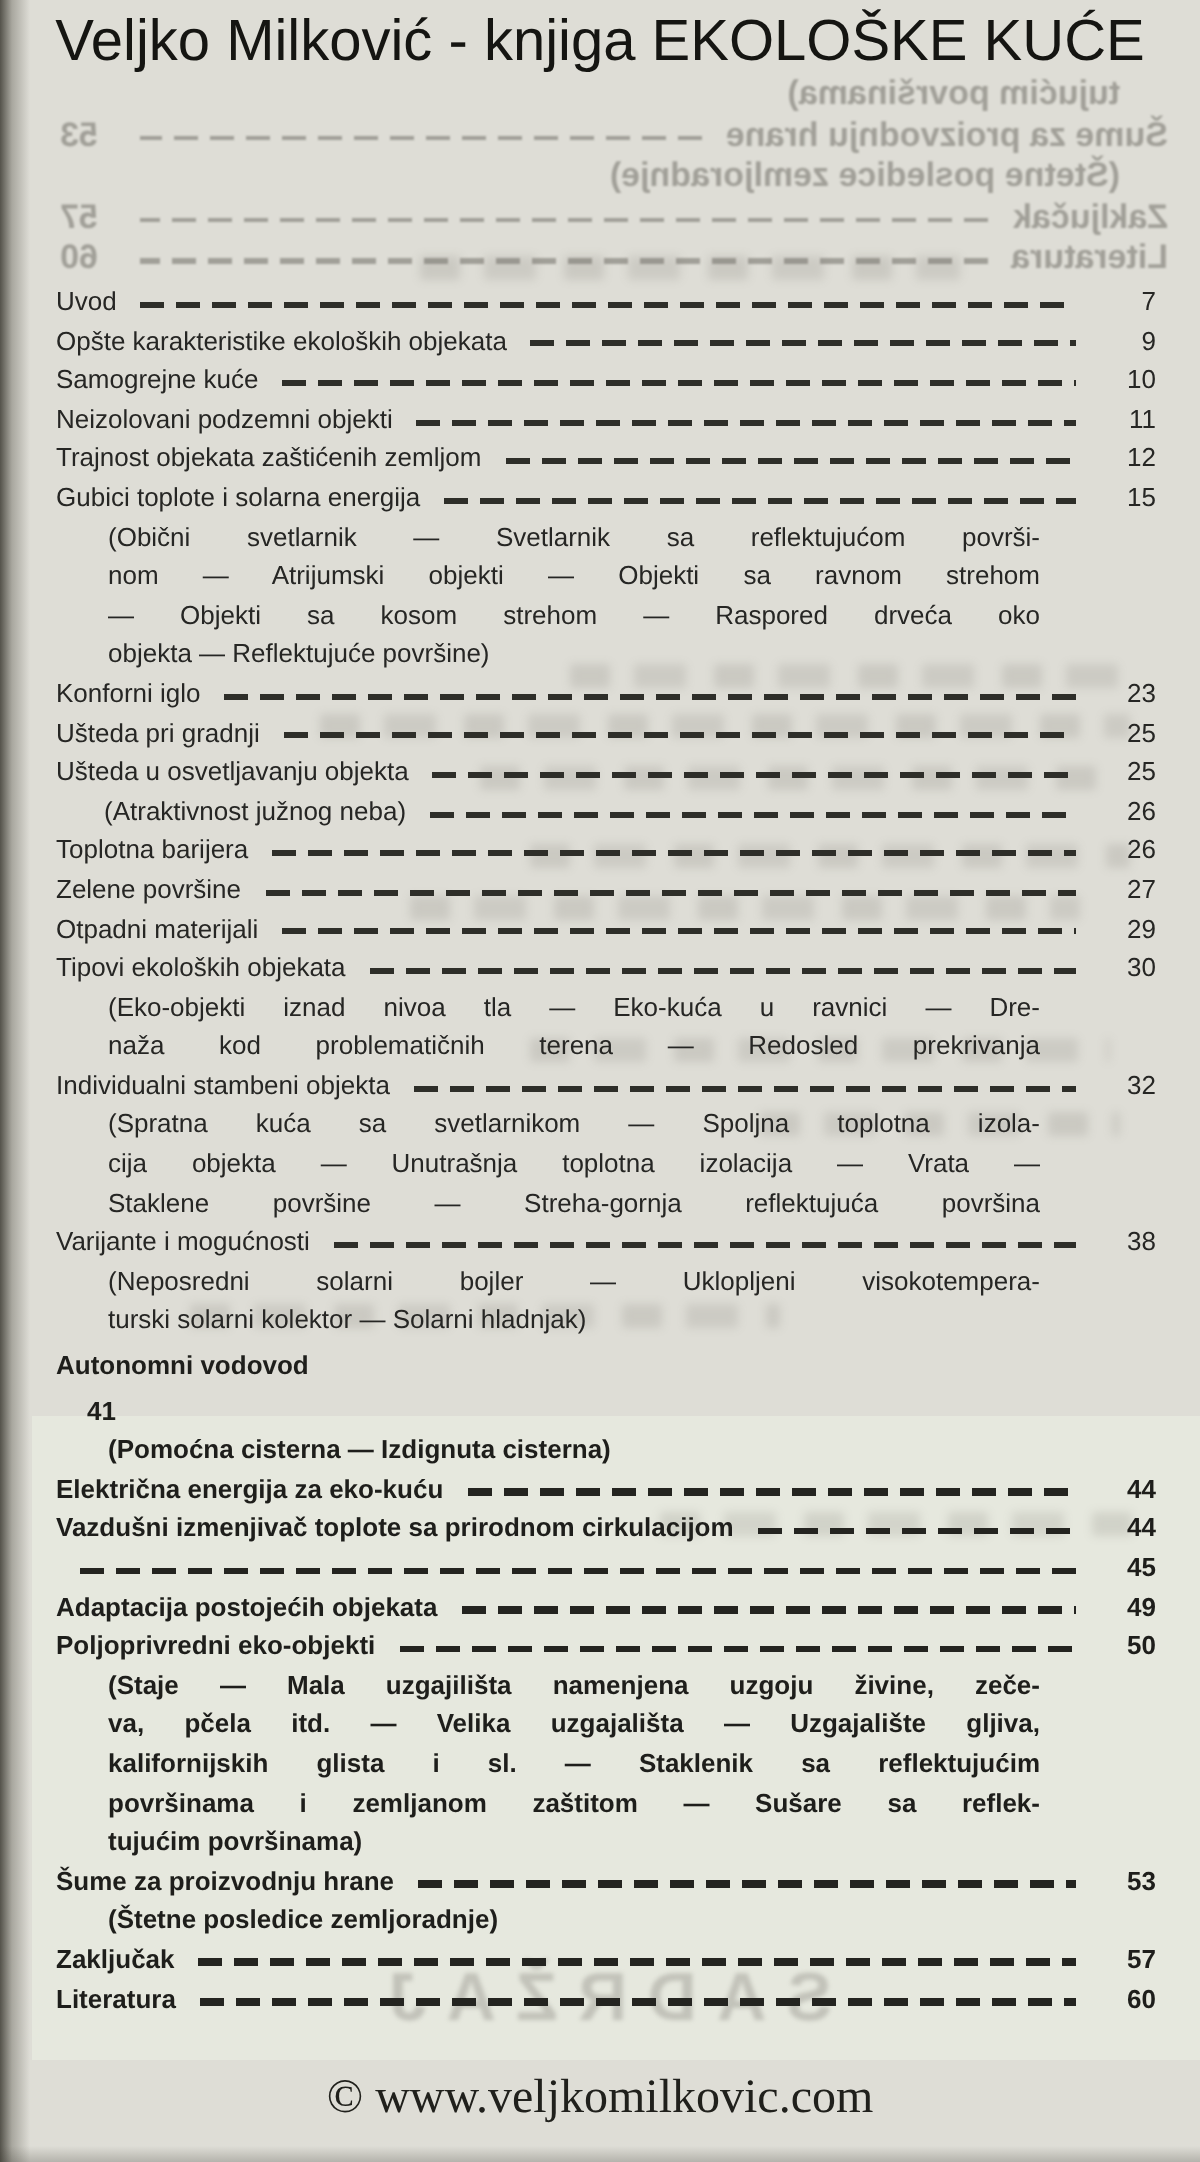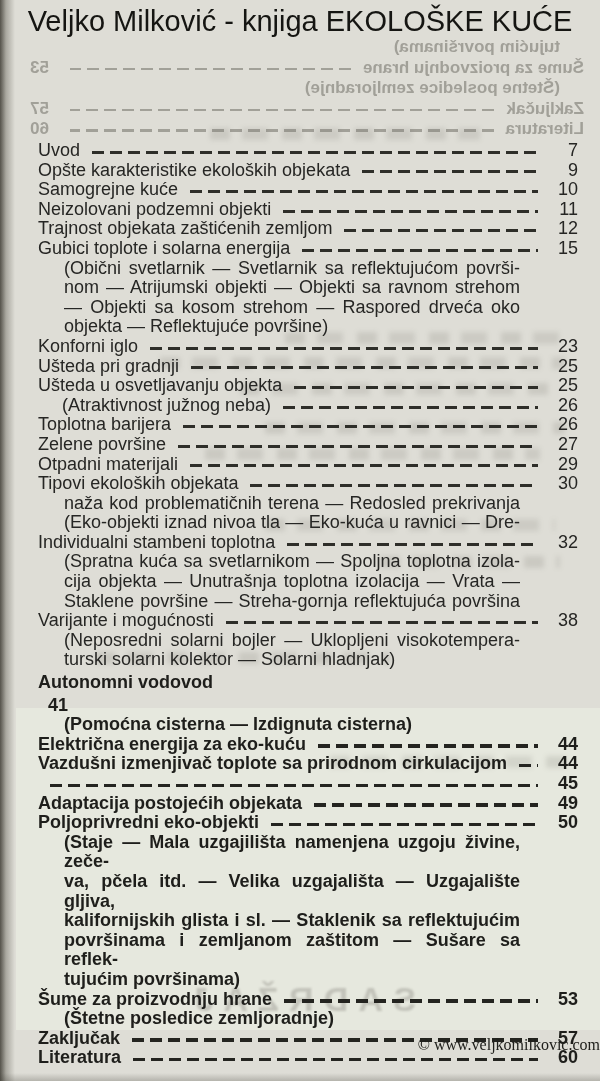--- a/index.html
+++ b/index.html
@@ -11,41 +11,41 @@
   .band{position:absolute;left:16px;right:0;top:708px;height:322px;background:var(--band,#e6e8de);z-index:0;}
   .book-header{
     position:absolute;top:5px;left:0;right:0;text-align:center;z-index:2;
     font-family:Liberation Sans, sans-serif;font-size:29px;color:#151512;white-space:nowrap;
   }
   .page-title{
     position:absolute;top:47px;left:0;right:0;text-align:center;z-index:2;
     font-size:37px;font-weight:700;letter-spacing:0.34em;padding-left:0.34em;color:#282824;
   }
   .toc{
-    position:absolute;top:141px;left:38px;right:22px;z-index:2;
-    font-size:18px;line-height:19.6px;color:var(--text,#262624);
+    position:absolute;top:141px;left:28px;right:22px;z-index:2;
+    font-size:13px;line-height:19.6px;color:var(--text,#262624);
   }
   .row{display:flex;align-items:baseline;}
   .row .label{white-space:nowrap;}
   .leader{
     flex:1;height:3px;align-self:center;margin:3px 10px 0 12px;min-width:14px;
     background:repeating-linear-gradient(to right,currentColor 0 12px,transparent 12px 18px);
     color:#2e2e29;
   }
   .pagenum{min-width:30px;text-align:right;}
   .row.indent1{padding-left:24px;}
   .note{margin:0 58px 0 26px;}
   .note .nl{text-align:justify;}
   .note .nl.jl{text-align-last:justify;}
   .bold{font-weight:700;color:#1e1e1b;}
   .bold .leader{height:3.5px;color:#242420;}
   .section-start{margin-top:3px;flex-direction:column;}
   .footer{
-    position:absolute;top:1036px;left:0;right:0;text-align:right;z-index:2;
-    font-family:"Liberation Serif",serif;font-size:16px;color:#20201c;
+    position:absolute;top:1036px;left:0;right:0;text-align:center;z-index:2;
+    font-family:"Liberation Serif",serif;font-size:24px;color:#20201c;
   }
   
   .ghost-top{
     position:absolute;top:37px;left:30px;right:16px;z-index:1;
     transform:scaleX(-1);
     font-weight:700;font-size:17px;line-height:20.5px;
     color:rgba(106,104,96,0.52);filter:blur(0.6px);
   }
   .ghost-top .leader{height:2.5px;color:rgba(106,104,96,0.52);margin-top:2px;}
   .ghost-bottom{
@@ -194,25 +194,25 @@
         <span class="label">Otpadni materijali</span>
         <span class="leader"></span>
         <span class="pagenum">29</span>
       </div>
       <div class="row">
         <span class="label">Tipovi ekoloških objekata</span>
         <span class="leader"></span>
         <span class="pagenum">30</span>
       </div>
       <div class="note">
+        <div class="nl jl">(Eko-objekti iznad nivoa tla — Eko-kuća u ravnici — Dre-</div>
         <div class="nl jl">naža kod problematičnih terena — Redosled prekrivanja</div>
-        <div class="nl jl">(Eko-objekti iznad nivoa tla — Eko-kuća u ravnici — Dre-</div>
-      </div>
-      <div class="row">
-        <span class="label">Individualni stambeni toplotna</span>
+      </div>
+      <div class="row">
+        <span class="label">Individualni stambeni objekta</span>
         <span class="leader"></span>
         <span class="pagenum">32</span>
       </div>
       <div class="note">
         <div class="nl jl">(Spratna kuća sa svetlarnikom — Spoljna toplotna izola-</div>
         <div class="nl jl">cija objekta — Unutrašnja toplotna izolacija — Vrata —</div>
         <div class="nl jl">Staklene površine — Streha-gornja reflektujuća površina</div>
       </div>
       <div class="row">
         <span class="label">Varijante i mogućnosti</span>

